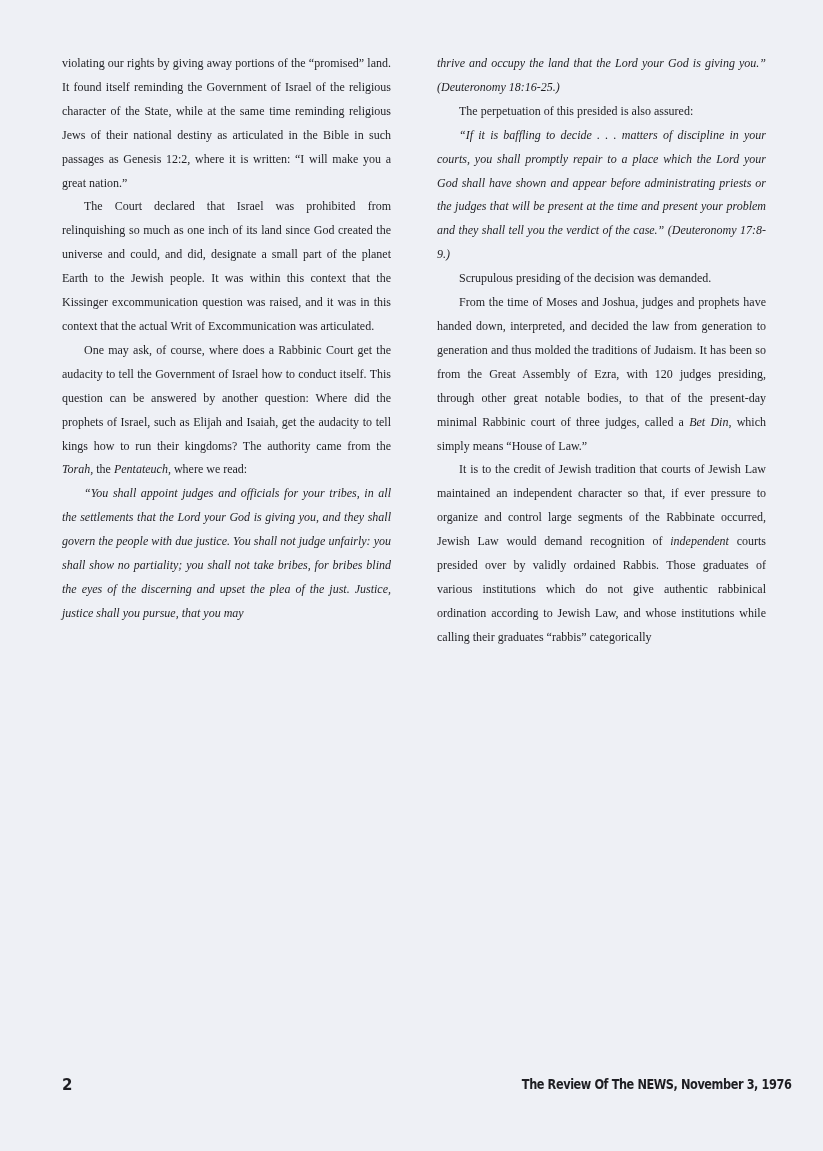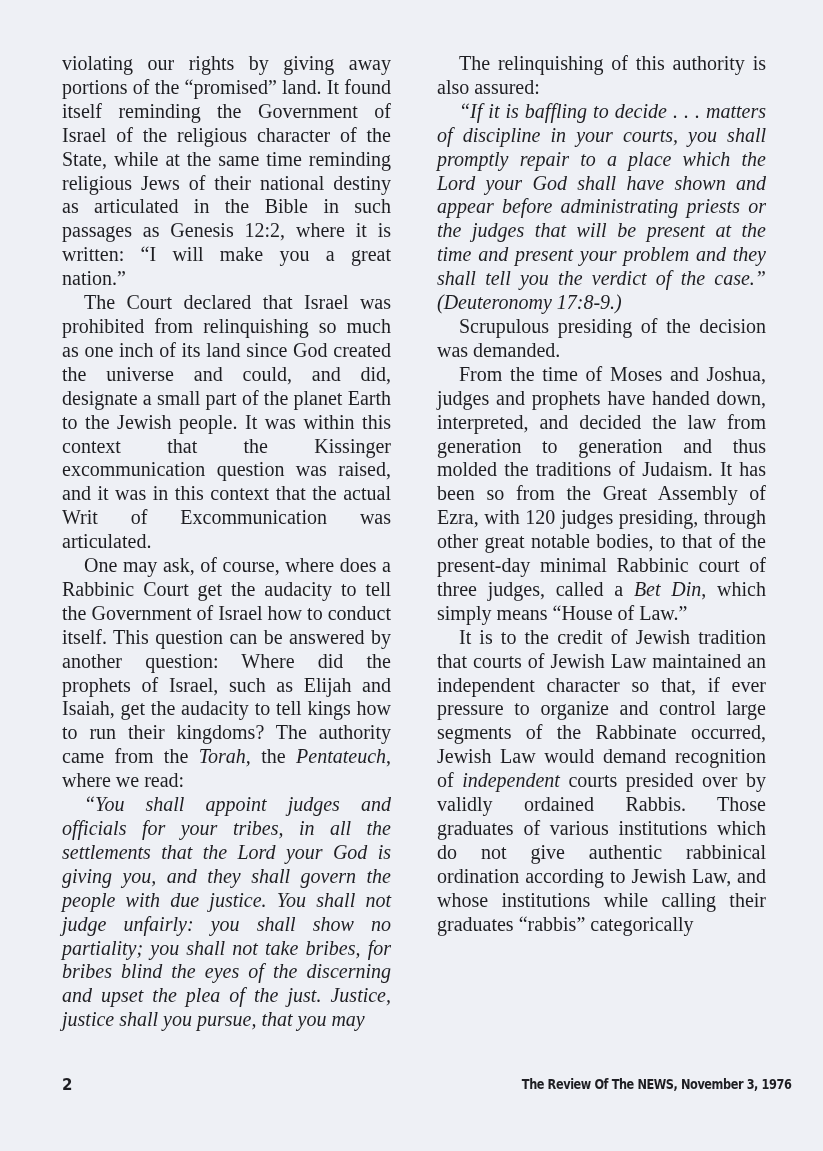--- a/index.html
+++ b/index.html
@@ -6,21 +6,21 @@
   body {
     width: 823px; height: 1151px; overflow: hidden;
     background: #eef0f5;
     color: #1e1e22;
     font-family: "Liberation Serif", "DejaVu Serif", serif;
     position: relative;
   }
   .page { position: absolute; left: 0; top: 0; width: 823px; height: 1151px; }
   .col {
     position: absolute; top: 52px; width: 329px;
-    font-size: 20px; line-height: 23.9px;
+    font-size: 12px; line-height: 23.9px;
     text-align: justify; hyphens: none;
   }
   .col.left { left: 62px; }
   .col.right { left: 437px; }
   .col p { margin: 0; text-indent: 0; }
   .col p.indent { text-indent: 22px; }
   .col p.cont { text-indent: 0; }
   em { font-style: italic; }
   .folio {
     position: absolute; top: 1076px; left: 62px;
@@ -41,21 +41,22 @@
 <div class="page">
 
   <div class="col left">
     <p class="cont">violating our rights by giving away portions of the “promised” land. It found itself reminding the Government of Israel of the religious character of the State, while at the same time reminding religious Jews of their national destiny as articulated in the Bible in such passages as Genesis 12:2, where it is written: “I will make you a great nation.”</p>
     <p class="indent">The Court declared that Israel was prohibited from relinquishing so much as one inch of its land since God created the universe and could, and did, designate a small part of the planet Earth to the Jewish people. It was within this context that the Kissinger excommunication question was raised, and it was in this context that the actual Writ of Excommunication was articulated.</p>
     <p class="indent"><span>One may ask, of course, where does a Rabbinic Court get the audacity to tell the Government of Israel how to conduct itself. This question can be answered by another question: Where did the prophets of Israel, such as Elijah and Isaiah, get the audacity to tell kings how to run their kingdoms? The authority came from the </span><em>Torah,</em><span> the </span><em>Pentateuch</em><span>, where we read:</span></p>
     <p class="indent"><em>“You shall appoint judges and officials for your tribes, in all the settlements that the Lord your God is giving you, and they shall govern the people with due justice. You shall not judge unfairly: you shall show no partiality; you shall not take bribes, for bribes blind the eyes of the discerning and upset the plea of the just. Justice, justice shall you pursue, that you may</em></p>
   </div>
 
   <div class="col right">
-    <p class="indent">The relinquishing of this authority is also assured:</p>
+    <p class="cont"><em>thrive and occupy the land that the Lord your God is giving you.” (Deuteronomy 18:16-25.)</em></p>
+    <p class="indent">The perpetuation of this presided is also assured:</p>
     <p class="indent"><em>“If it is baffling to decide . . . matters of discipline in your courts, you shall promptly repair to a place which the Lord your God shall have shown and appear before administrating priests or the judges that will be present at the time and present your problem and they shall tell you the verdict of the case.” (Deuteronomy 17:8-9.)</em></p>
     <p class="indent">Scrupulous presiding of the decision was demanded.</p>
     <p class="indent"><span>From the time of Moses and Joshua, judges and prophets have handed down, interpreted, and decided the law from generation to generation and thus molded the traditions of Judaism. It has been so from the Great Assembly of Ezra, with 120 judges presiding, through other great notable bodies, to that of the present-day minimal Rabbinic court of three judges, called a </span><em>Bet Din</em><span>, which simply means “House of Law.”</span></p>
     <p class="indent"><span>It is to the credit of Jewish tradition that courts of Jewish Law maintained an independent character so that, if ever pressure to organize and control large segments of the Rabbinate occurred, Jewish Law would demand recognition of </span><em>independent</em><span> courts presided over by validly ordained Rabbis. Those graduates of various institutions which do not give authentic rabbinical ordination according to Jewish Law, and whose institutions while calling their graduates “rabbis” categorically</span></p>
   </div>
 
   <div class="folio">2</div>
   <div class="running-foot">The Review Of The NEWS, November 3, 1976</div>
 
 </div>

